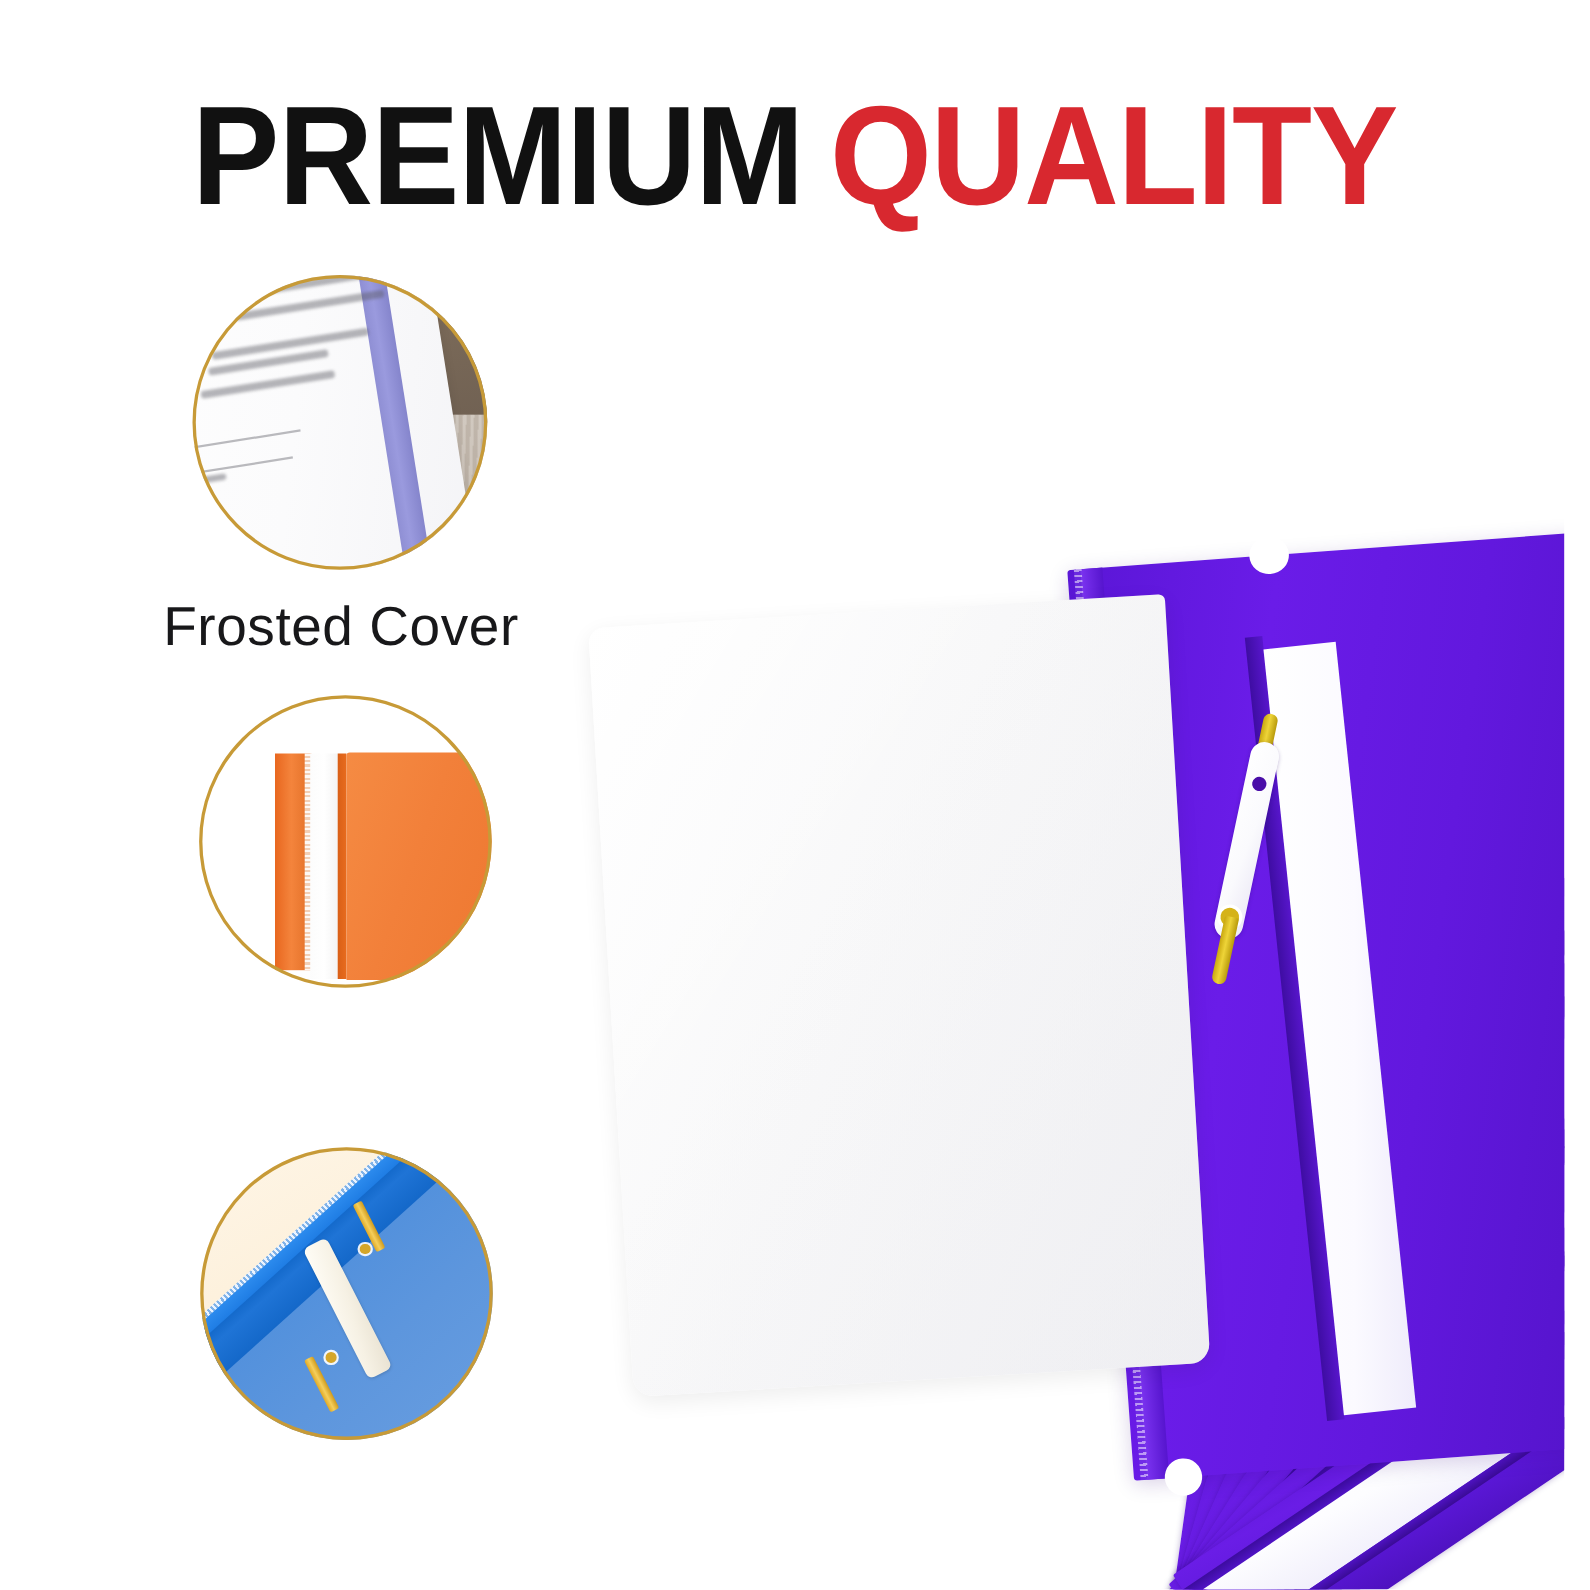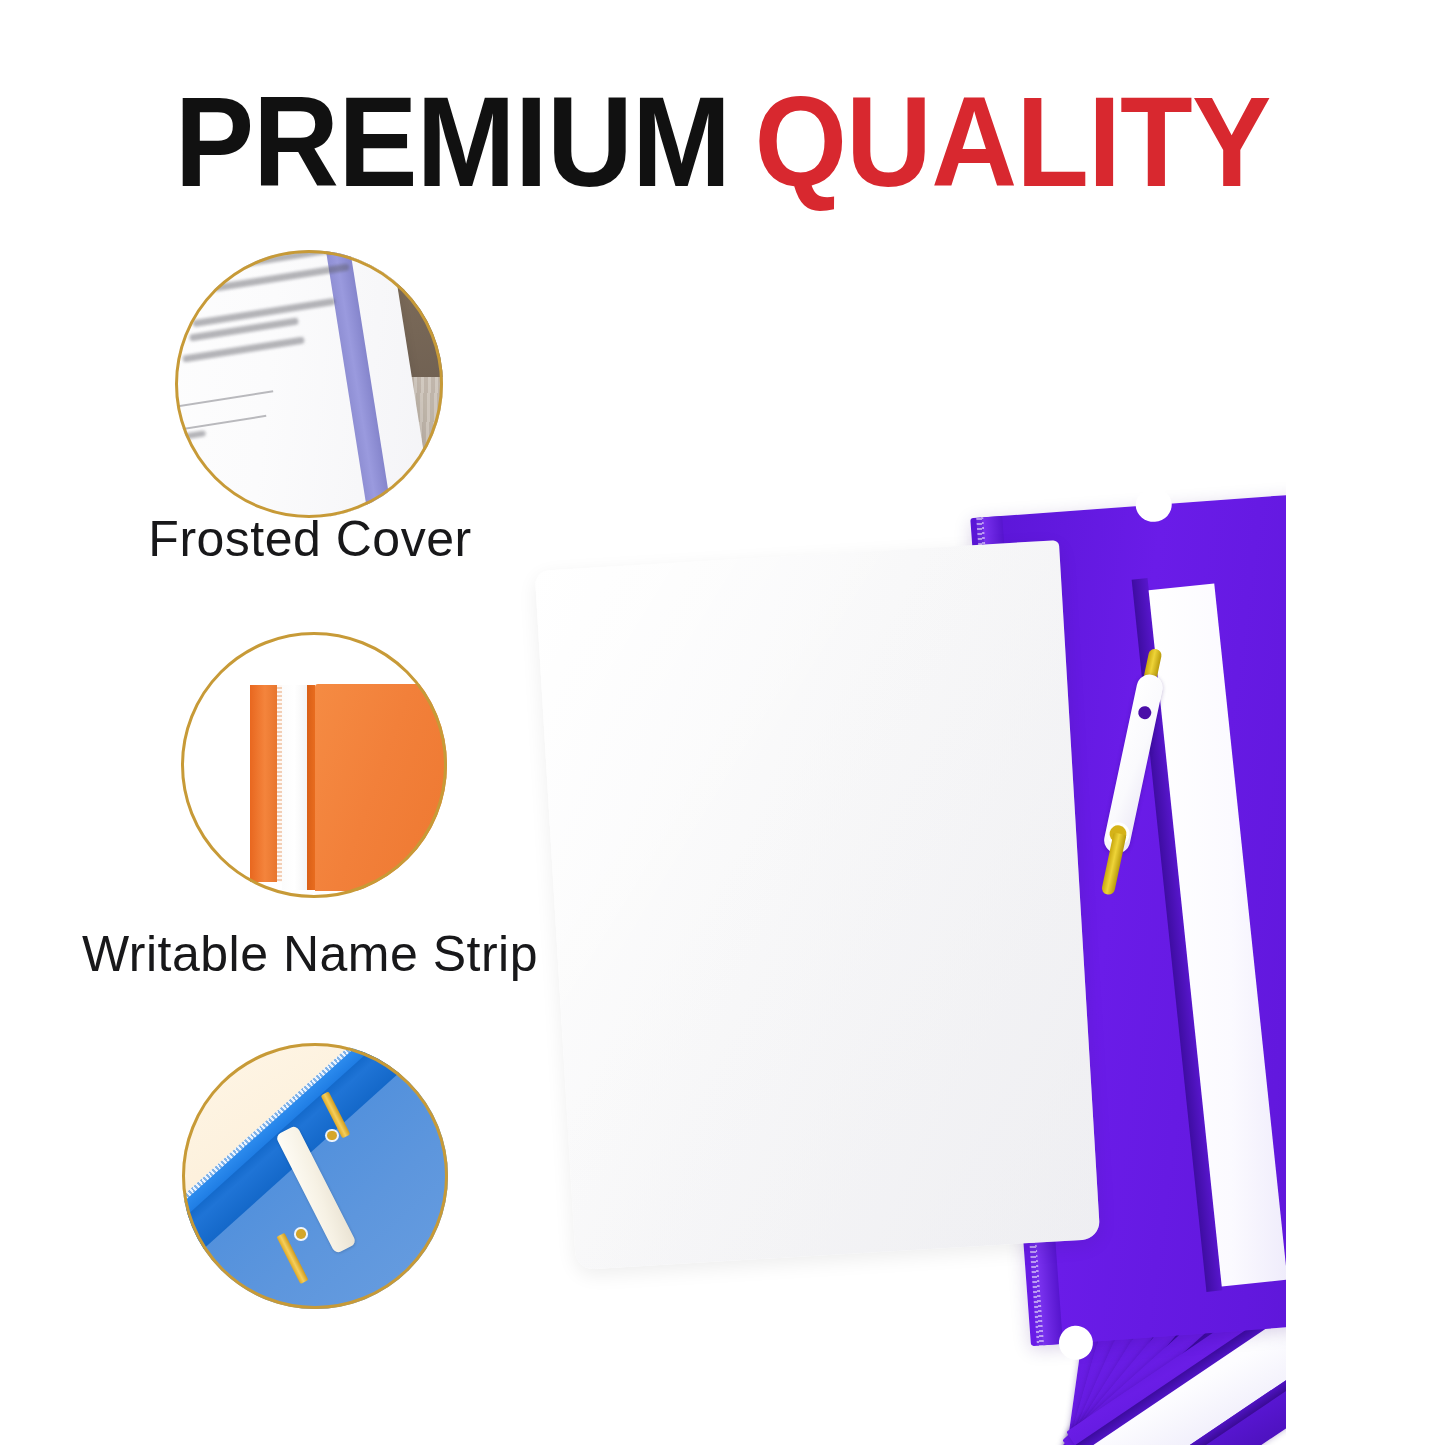--- a/index.html
+++ b/index.html
@@ -6,21 +6,21 @@
   html, body {
     margin: 0;
     padding: 0;
     background: #ffffff;
   }
   body {
     font-family: "Liberation Sans", "DejaVu Sans", sans-serif;
   }
   .canvas {
     position: relative;
-    width: 1286px;
+    width: 1422px;
     height: 1445px;
     background: #ffffff;
     overflow: hidden;
   }
 
   
   .headline {
     position: absolute;
     left: 0;
     top: 78px;
@@ -224,21 +224,21 @@
     position: absolute;
     width: 3.6%; height: 3.6%;
     border-radius: 50%;
     background: #d4a62a;
     box-shadow: 0 0 0 2px rgba(255,255,255,0.9);
   }
   .c3-eyelet.e1 { left: 54.5%; top: 33%; }
   .c3-eyelet.e2 { left: 43.0%; top: 70%; }
 
   
-  #label1 { left: 0; top: 510px; }
+  #label1 { left: 0; top: 540px; }
   #label2 { left: 0; top: 925px; }
   #label3 { left: 0; top: 1334px; }
 
   
   .hero {
     position: absolute;
     left: 545px;
     top: 255px;
     width: 900px;
     height: 1010px;
@@ -530,21 +530,20 @@
   <div class="feature-circle" id="circle2">
     <div class="c2-scene">
       <div class="c2-back-panel"></div>
       <div class="c2-back-edge"></div>
       <div class="c2-strip"></div>
       <div class="c2-front-edge"></div>
       <div class="c2-front"></div>
     </div>
   </div>
   <div class="ring" id="ring2"></div>
-  <div class="feature-label" id="label2">Writable Name Strip</div>
 
   <div class="feature-circle" id="circle3">
     <div class="c3-scene">
       <div class="c3-paper"></div>
       <div class="c3-blue-body"></div>
       <div class="c3-spine-dark"></div>
       <div class="c3-spine-bright"></div>
       <div class="c3-zipper"></div>
       <div class="c3-prong top"></div>
       <div class="c3-prong bottom"></div>

